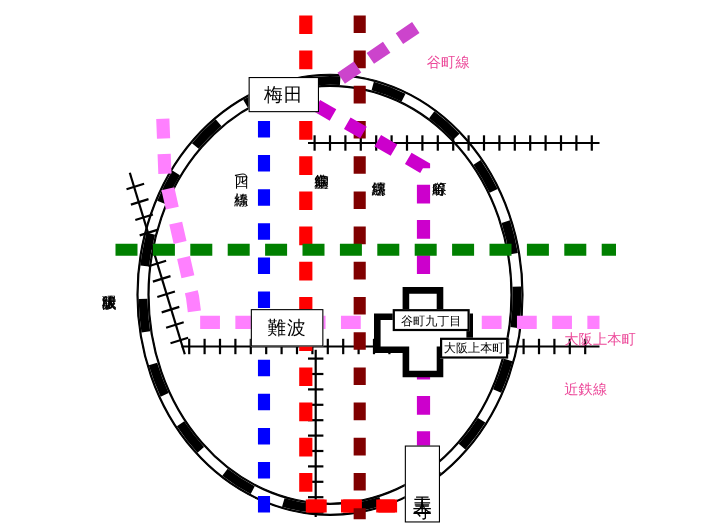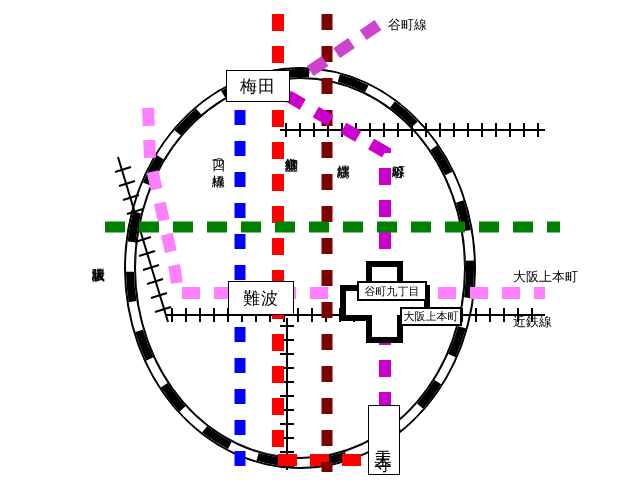--- a/index.html
+++ b/index.html
@@ -10,23 +10,24 @@
     writing-mode:vertical-rl;
     text-orientation:upright;
     letter-spacing:0px;
     line-height:1;
     font-size:13px;
     color:#000;
     white-space:nowrap;
   }
   .htext{
     font-size:13px;
-    color:#000000;
+    color:#ec4899;
     white-space:nowrap;
     line-height:1;
+    margin-top:33px;
   }
   .stationbox{
     position:absolute;
     background:#fff;
     border:1px solid #000;
     box-sizing:border-box;
     display:flex;
     align-items:center;
     justify-content:center;
     z-index:40;

